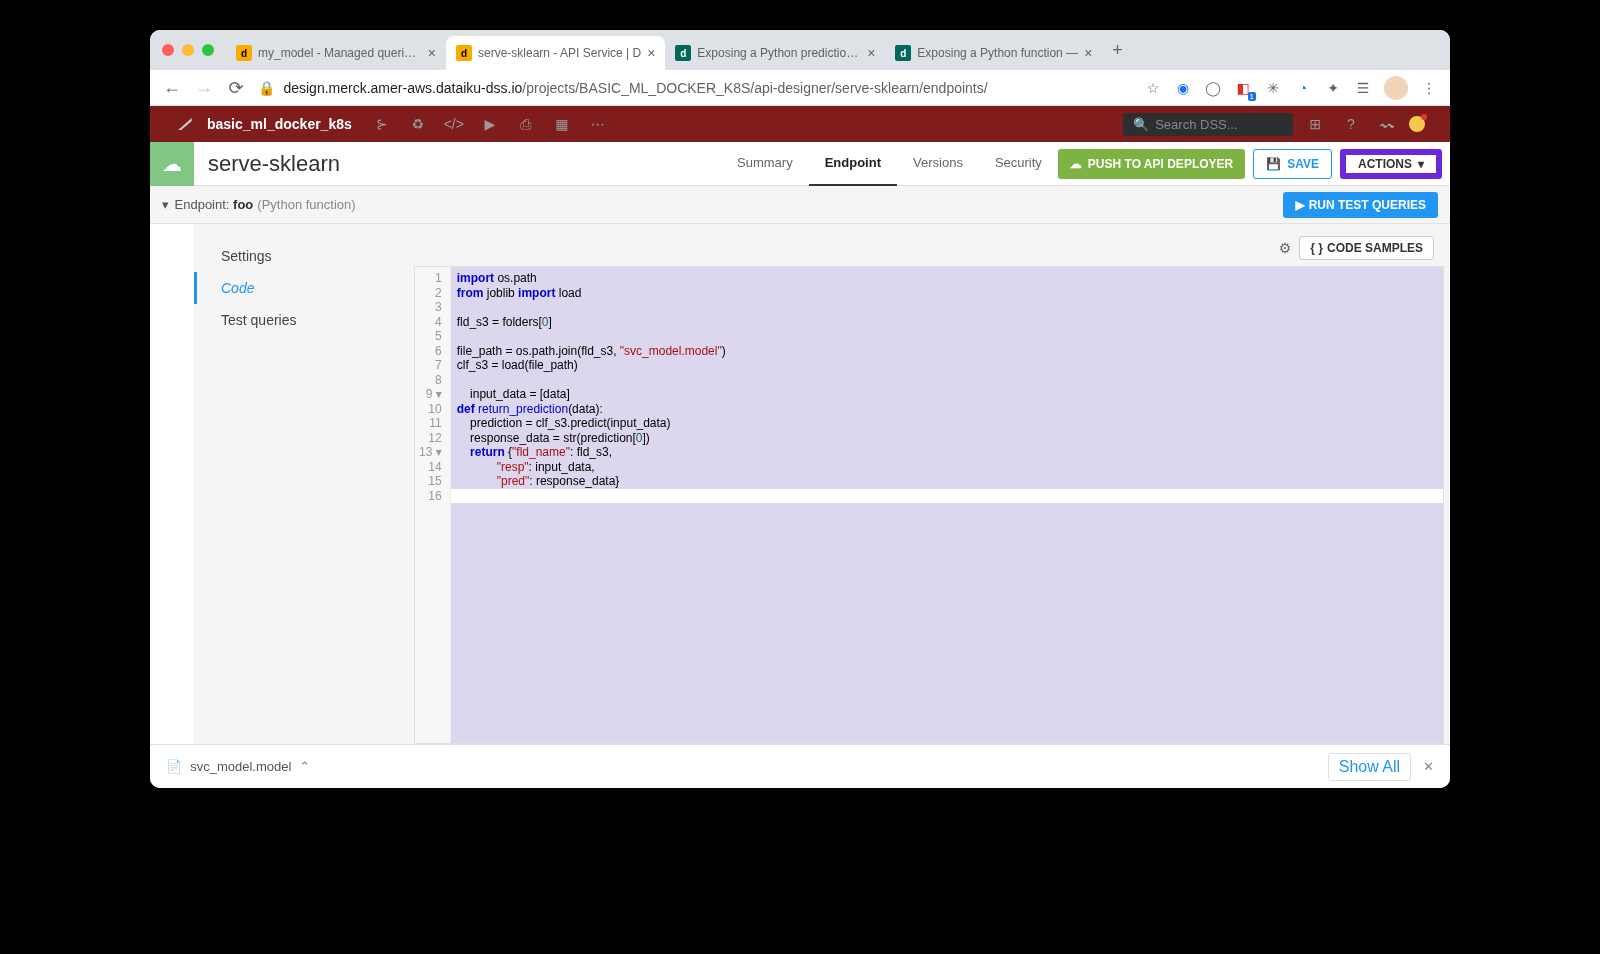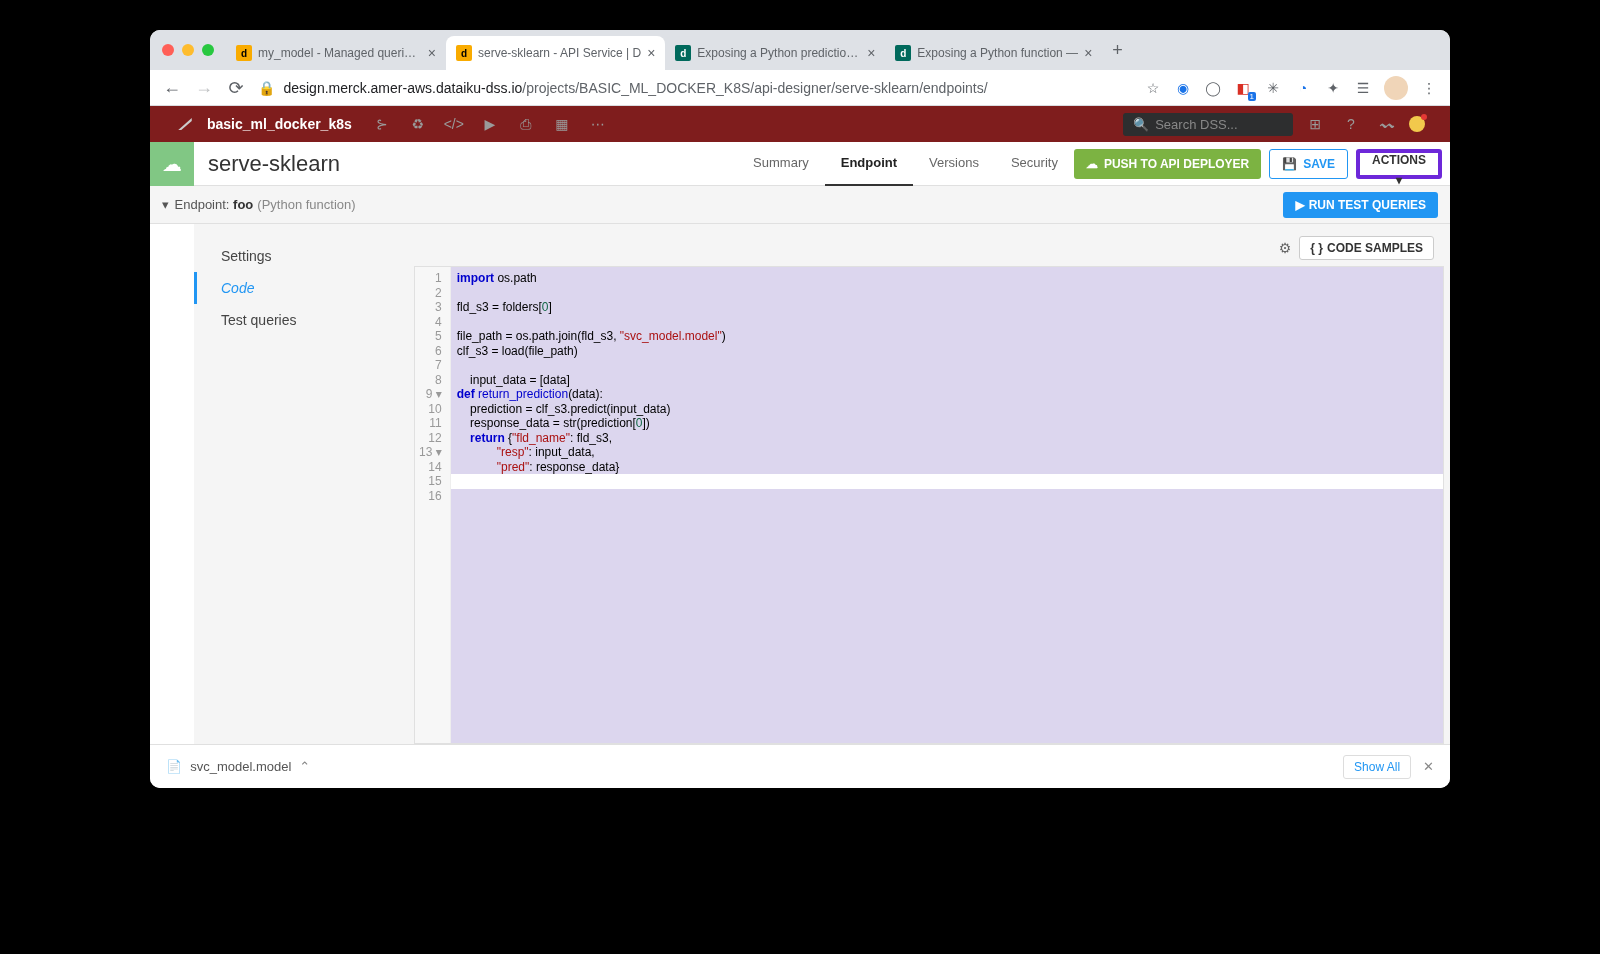--- a/index.html
+++ b/index.html
@@ -40,21 +40,21 @@
     
     .page-header { height: 44px; display: flex; align-items: center; border-bottom: 1px solid #e0e0e0; }
     .pg-icon { width: 44px; height: 44px; background: #81c784; display: flex; align-items: center; justify-content: center; color: #fff; font-size: 20px; }
     .pg-title { font-size: 22px; font-weight: 400; margin-left: 14px; color: #333; flex: 1; }
     .pg-tabs { display: flex; gap: 0; }
     .pg-tab { padding: 0 16px; height: 44px; display: flex; align-items: center; font-size: 13px; color: #666; cursor: pointer; border-bottom: 2px solid transparent; }
     .pg-tab.active { border-bottom-color: #333; color: #222; font-weight: 600; }
     .btn { height: 30px; padding: 0 12px; display: flex; align-items: center; gap: 6px; font-size: 12px; font-weight: 600; border-radius: 3px; cursor: pointer; margin-right: 8px; }
     .btn-green { background: #7cb342; color: #fff; }
     .btn-outline { border: 1px solid #2196f3; color: #2196f3; background: #fff; }
-    .btn-white { border: 4px solid #6d28d9; background: #fff; color: #333; flex-direction: column; }
+    .btn-white { border: 6px solid #6d28d9; background: #fff; color: #333; }
     
     
     .endpoint-bar { background: #f5f5f5; height: 38px; display: flex; align-items: center; padding: 0 12px; border-bottom: 1px solid #e0e0e0; font-size: 13px; color: #555; }
     .endpoint-bar .caret { margin-right: 6px; }
     .ep-name { font-weight: 700; color: #333; }
     .ep-type { color: #888; margin-left: 4px; }
     .ep-spacer { flex: 1; }
     .run-btn { background: #2196f3; color: #fff; padding: 6px 12px; border-radius: 3px; font-size: 12px; font-weight: 600; display: flex; align-items: center; gap: 4px; cursor: pointer; }
     
     
@@ -75,21 +75,21 @@
     .code .unsel { background: #fff; }
     .kw { color: #0000cd; font-weight: bold; }
     .fn { color: #0000cd; }
     .str { color: #aa1111; }
     .num { color: #116644; }
     
     
     .bottom-bar { height: 44px; border-top: 1px solid #e0e0e0; display: flex; align-items: center; padding: 0 16px; font-size: 13px; color: #555; background: #fff; }
     .file-icon { margin-right: 8px; color: #bbb; }
     .bottom-spacer { flex: 1; }
-    .show-all { color: #2196f3; border: 1px solid #ddd; padding: 4px 10px; border-radius: 3px; cursor: pointer; font-size: 12px; }
+    .show-all { color: #2196f3; border: 1px solid #ddd; padding: 4px 10px; border-radius: 3px; cursor: pointer; font-size: 16px; }
     .close-x { margin-left: 12px; color: #888; cursor: pointer; }
     .chev { margin-left: 8px; color: #888; cursor: pointer; }
   </style>
 </head>
 <body>
 
 <div class="window">
 
   <div class="tab-bar">
     <div class="traffic">
@@ -230,20 +230,21 @@
             <div>10</div>
             <div>11</div>
             <div>12</div>
             <div>13 ▾</div>
             <div>14</div>
             <div>15</div>
             <div>16</div>
           </div>
         <div class="code" id="code">
             <div class="ln"><span class="kw">import</span> os.path</div>
+            <div class="ln"><span class="kw">from</span> joblib <span class="kw">import</span> load</div>
             <div class="ln">&nbsp;</div>
             <div class="ln">fld_s3 = folders[<span class="num">0</span>]</div>
             <div class="ln">&nbsp;</div>
             <div class="ln">file_path = os.path.join(fld_s3, <span class="str">"svc_model.model"</span>)</div>
             <div class="ln">clf_s3 = load(file_path)</div>
             <div class="ln">&nbsp;</div>
             <div class="ln">    input_data = [data]</div>
             <div class="ln"><span class="kw">def </span><span class="fn">return_prediction</span>(data):</div>
             <div class="ln">    prediction = clf_s3.predict(input_data)</div>
             <div class="ln">    response_data = str(prediction[<span class="num">0</span>])</div>

